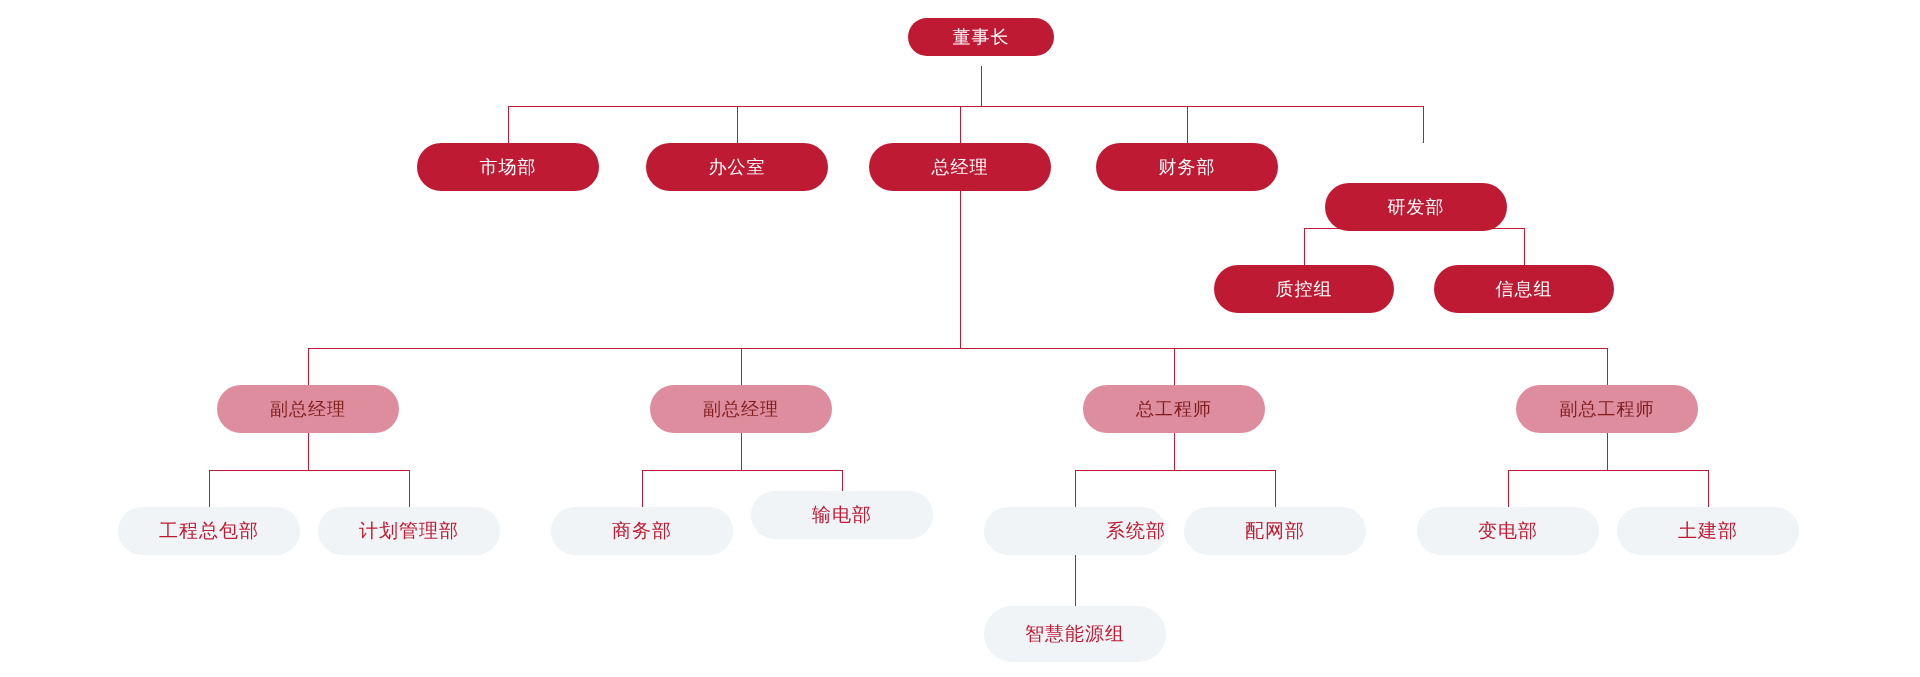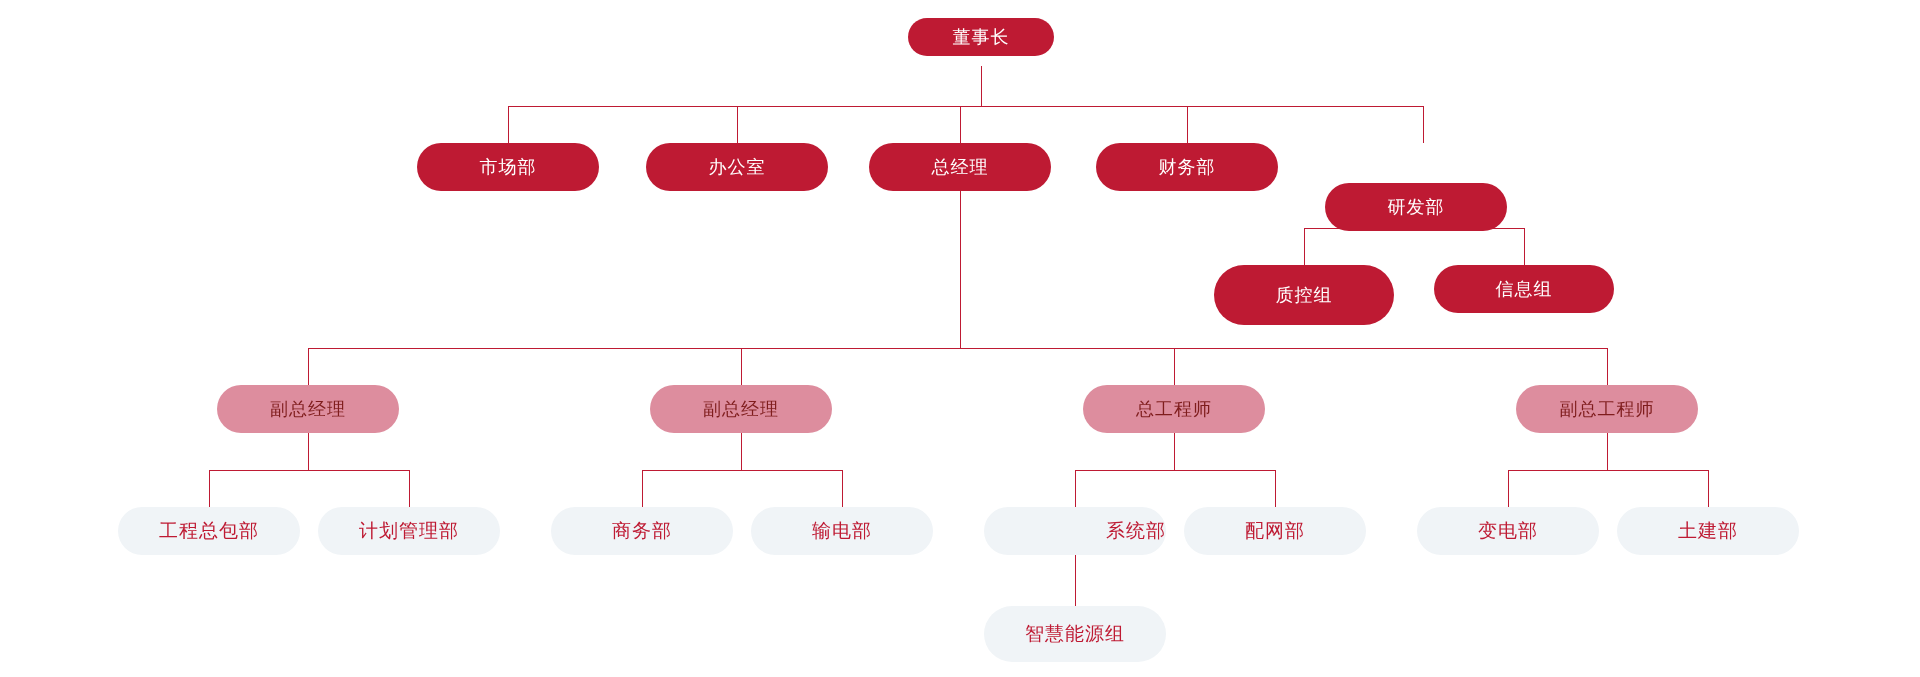--- a/index.html
+++ b/index.html
@@ -99,21 +99,21 @@
     </div>
     <div class="node level-dark" style="left: 869px; top: 143px; width: 182px; height: 48px;">
       <span>总经理</span>
     </div>
     <div class="node level-dark" style="left: 1096px; top: 143px; width: 182px; height: 48px;">
       <span>财务部</span>
     </div>
     <div class="node level-dark" style="left: 1325px; top: 143px; width: 182px; height: 48px; margin-top: 40px;">
       <span>研发部</span>
     </div>
-    <div class="node level-dark" style="left: 1214px; top: 265px; width: 180px; height: 60px;">
+    <div class="node level-dark" style="left: 1214px; top: 265px; width: 180px; height: 48px;">
       <span>质控组</span>
     </div>
     <div class="node level-dark" style="left: 1434px; top: 265px; width: 180px; height: 48px; align-items: center;">
       <span>信息组</span>
     </div>
     <div class="node level-pink" style="left: 217px; top: 385px; width: 182px; height: 48px;">
       <span>副总经理</span>
     </div>
     <div class="node level-pink" style="left: 650px; top: 385px; width: 182px; height: 48px;">
       <span>副总经理</span>
@@ -126,21 +126,21 @@
     </div>
     <div class="node level-light" style="left: 118px; top: 507px; width: 182px; height: 48px;">
       <span>工程总包部</span>
     </div>
     <div class="node level-light" style="left: 318px; top: 507px; width: 182px; height: 48px;">
       <span>计划管理部</span>
     </div>
     <div class="node level-light" style="left: 551px; top: 507px; width: 182px; height: 48px;">
       <span>商务部</span>
     </div>
-    <div class="node level-light" style="left: 751px; top: 507px; width: 182px; height: 48px;">
+    <div class="node level-light" style="left: 751px; top: 491px; width: 182px; height: 48px;">
       <span>输电部</span>
     </div>
     <div class="node level-light" style="left: 984px; top: 507px; width: 182px; height: 48px; justify-content: flex-end;">
       <span>系统部</span>
     </div>
     <div class="node level-light" style="left: 1184px; top: 507px; width: 182px; height: 48px;">
       <span>配网部</span>
     </div>
     <div class="node level-light" style="left: 1417px; top: 507px; width: 182px; height: 48px;">
       <span>变电部</span>

